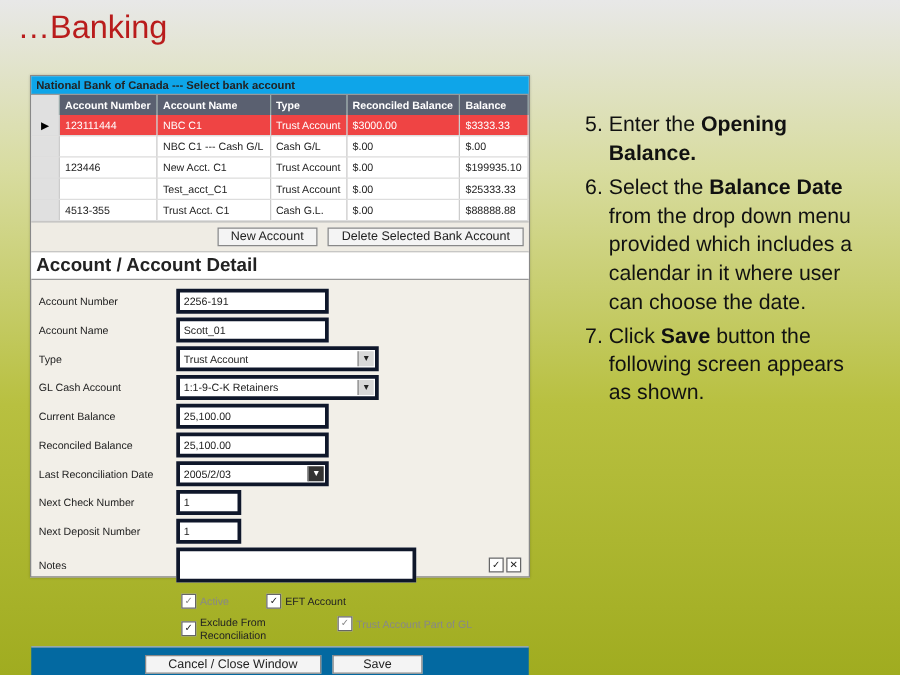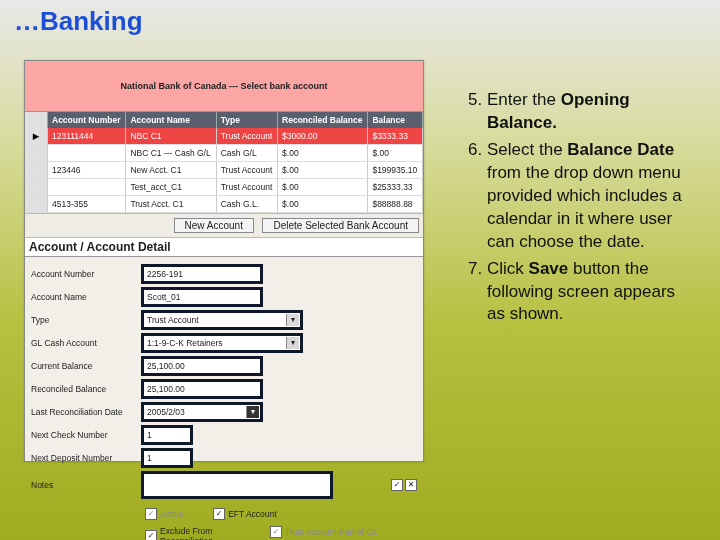--- a/index.html
+++ b/index.html
@@ -7,51 +7,51 @@
     width:720px;height:540px;
     background:linear-gradient(to bottom,#e8e8e8 0%,#d8dca0 25%,#b8c040 60%,#a0ac20 100%);
     font-family:Arial,Helvetica,sans-serif;
     font-size:11px;
     color:#111;
     position:relative;
     overflow:hidden;
   }
   .title{
     position:absolute;top:6px;left:14px;
-    font-size:26px;color:#1d4ed8;font-weight:700;
+    font-size:26px;color:#b91c1c;font-weight:400;
   }
   .shot{
     position:absolute;top:60px;left:24px;
     width:398px;height:400px;
     background:#f2efe8;
     border:1px solid #888;
     box-shadow:0 0 2px rgba(0,0,0,.2);
     font-size:9px;
     color:#222;
   }
   .bank-title{
-    background:#fca5a5;border-bottom:1px solid #999;
-    padding:20px 4px;font-weight:bold;font-size:9px;text-align:center;
+    background:#0ea5e9;border-bottom:1px solid #999;
+    padding:2px 4px;font-weight:bold;font-size:9px;
   }
   table.grid{width:100%;border-collapse:collapse;font-size:8.5px}
   table.grid th{
     background:#5a6070;color:#fff;font-weight:bold;text-align:left;
     padding:3px 4px;border-right:1px solid #9aa;
   }
   table.grid td{
     background:#fff;padding:3px 4px;border-right:1px solid #ccc;border-bottom:1px solid #ddd;
   }
   table.grid tr.sel td{background:#ef4444;color:#fff}
   .rowhead{width:14px;background:#e0e0e0!important;color:#000!important;text-align:center}
   .btnrow{padding:4px;text-align:right;background:#efece4;border-top:1px solid #bbb;border-bottom:1px solid #bbb}
   .btn{
     display:inline-block;background:#f4f4f4;border:1px solid #888;
     padding:1px 10px;margin-left:6px;font-size:10px;
   }
-  .section{background:#fff;border-bottom:1px solid #999;padding:2px 4px;font-weight:bold;font-size:12px}
+  .section{background:#fff;border-bottom:1px solid #999;padding:2px 4px;font-weight:bold;font-size:15px}
   .form{padding:4px 6px}
   .frow{display:flex;align-items:center;margin:3px 0}
   .flab{width:110px;font-size:8.5px}
   .finp{
     background:#ffffff;border:3px solid #0f172a;padding:1px 3px;font-size:8.5px;
     min-width:110px;height:12px;line-height:12px;
   }
   .fsel{position:relative}
   .fsel .dd{
     position:absolute;right:1px;top:1px;width:12px;height:12px;

